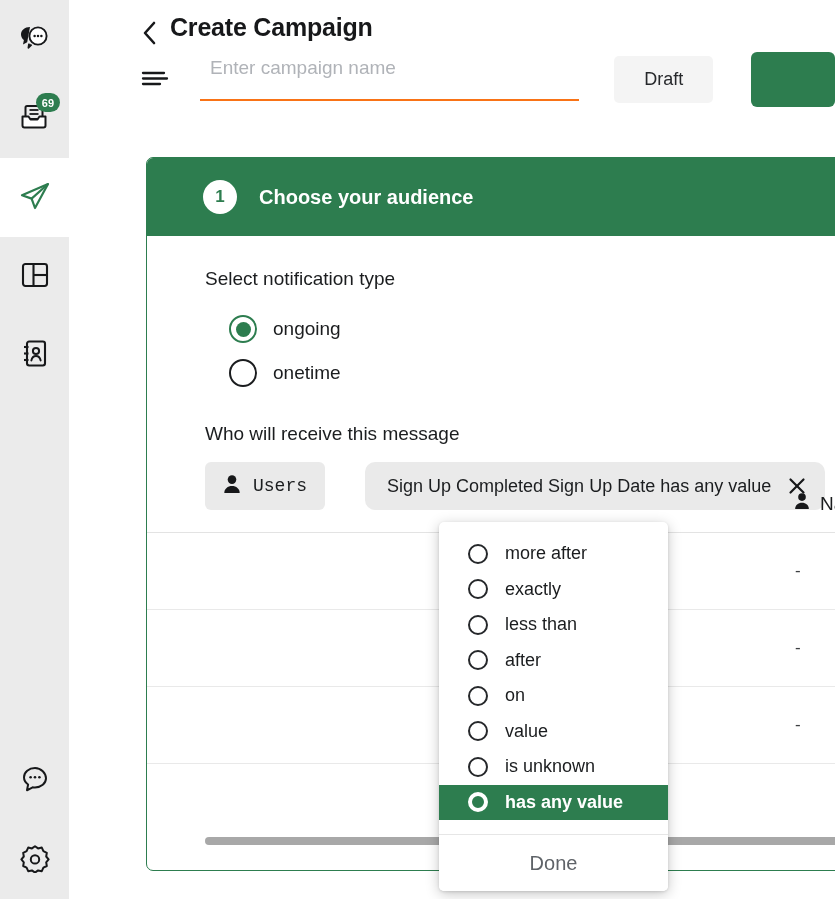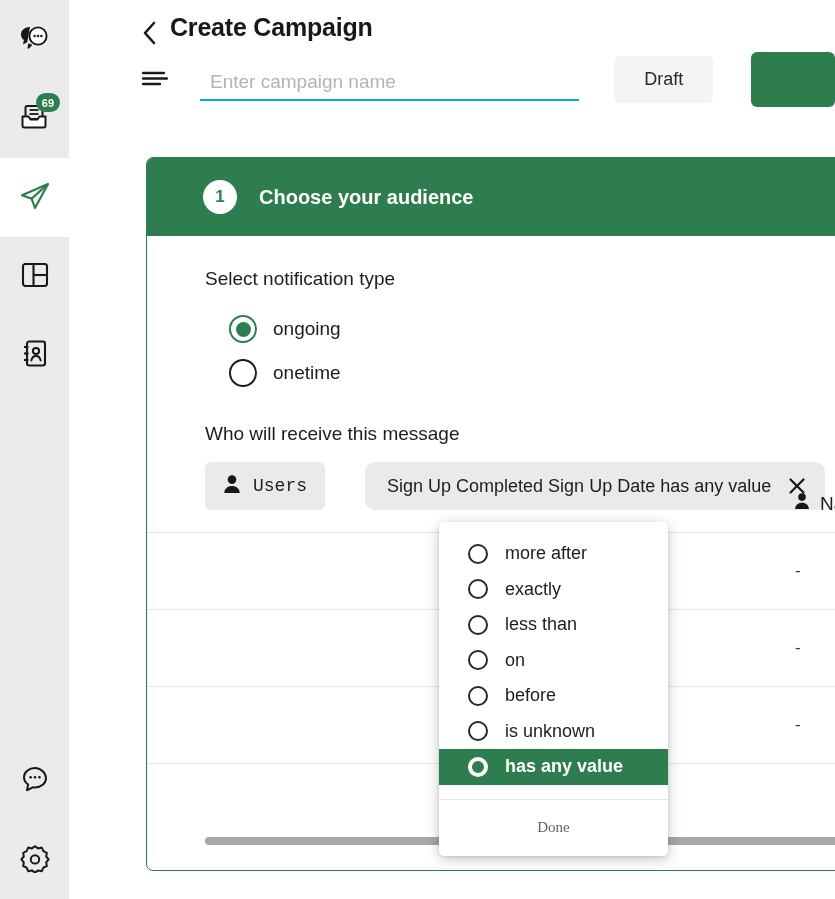--- a/index.html
+++ b/index.html
@@ -67,23 +67,23 @@
 
   
   .name-row {
     display: flex; align-items: center;
     height: 74px;
     padding-left: 72px;
   }
   .lines-icon { width: 28px; height: 22px; margin-right: 31px; }
   .name-input-wrap {
     width: 413px;
-    border-bottom: 2px solid #0ea5e9;
+    border-bottom: 2px solid #f97316;
     height: 44px;
-    display: flex; align-items: flex-end;
+    display: flex; align-items: flex-start;
   }
   .name-input {
     width: 100%;
     border: 0; outline: 0;
     font-family: "Liberation Sans", sans-serif;
     font-size: 19px;
     color: #111;
     background: transparent;
     padding: 0 10px 6px 10px;
   }
@@ -278,25 +278,24 @@
     border-color: #ffffff;
     border-width: 4px;
   }
   .opt-label { font-size: 18px; color: #1b1d1f; }
   .opt.selected .opt-label { color: #ffffff; font-weight: bold; }
 
   .popup-sep { height: 1px; background: #e6e6e6; margin-top: 14px; }
   .popup-done {
     height: 56px;
     display: flex; align-items: center; justify-content: center;
-    font-size: 15px;
+    font-size: 20px;
     color: #5f6368;
     cursor: pointer;
     background: #fff;
-    font-family: Liberation Serif, serif;
   }
 </style>
 </head>
 <body>
 
 <div id="root">
 
   <nav class="rail">
 
     <div class="rail-item">
@@ -503,25 +502,29 @@
       <div class="opt">
         <span class="opt-radio"></span>
         <span class="opt-label">exactly</span>
       </div>
       <div class="opt">
         <span class="opt-radio"></span>
         <span class="opt-label">less than</span>
       </div>
       <div class="opt">
         <span class="opt-radio"></span>
+        <span class="opt-label">after</span>
+      </div>
+      <div class="opt">
+        <span class="opt-radio"></span>
         <span class="opt-label">on</span>
       </div>
       <div class="opt">
         <span class="opt-radio"></span>
-        <span class="opt-label">before</span>
+        <span class="opt-label">value</span>
       </div>
       <div class="opt">
         <span class="opt-radio"></span>
         <span class="opt-label">is unknown</span>
       </div>
       <div class="opt selected">
         <span class="opt-radio"></span>
         <span class="opt-label">has any value</span>
       </div>
 

